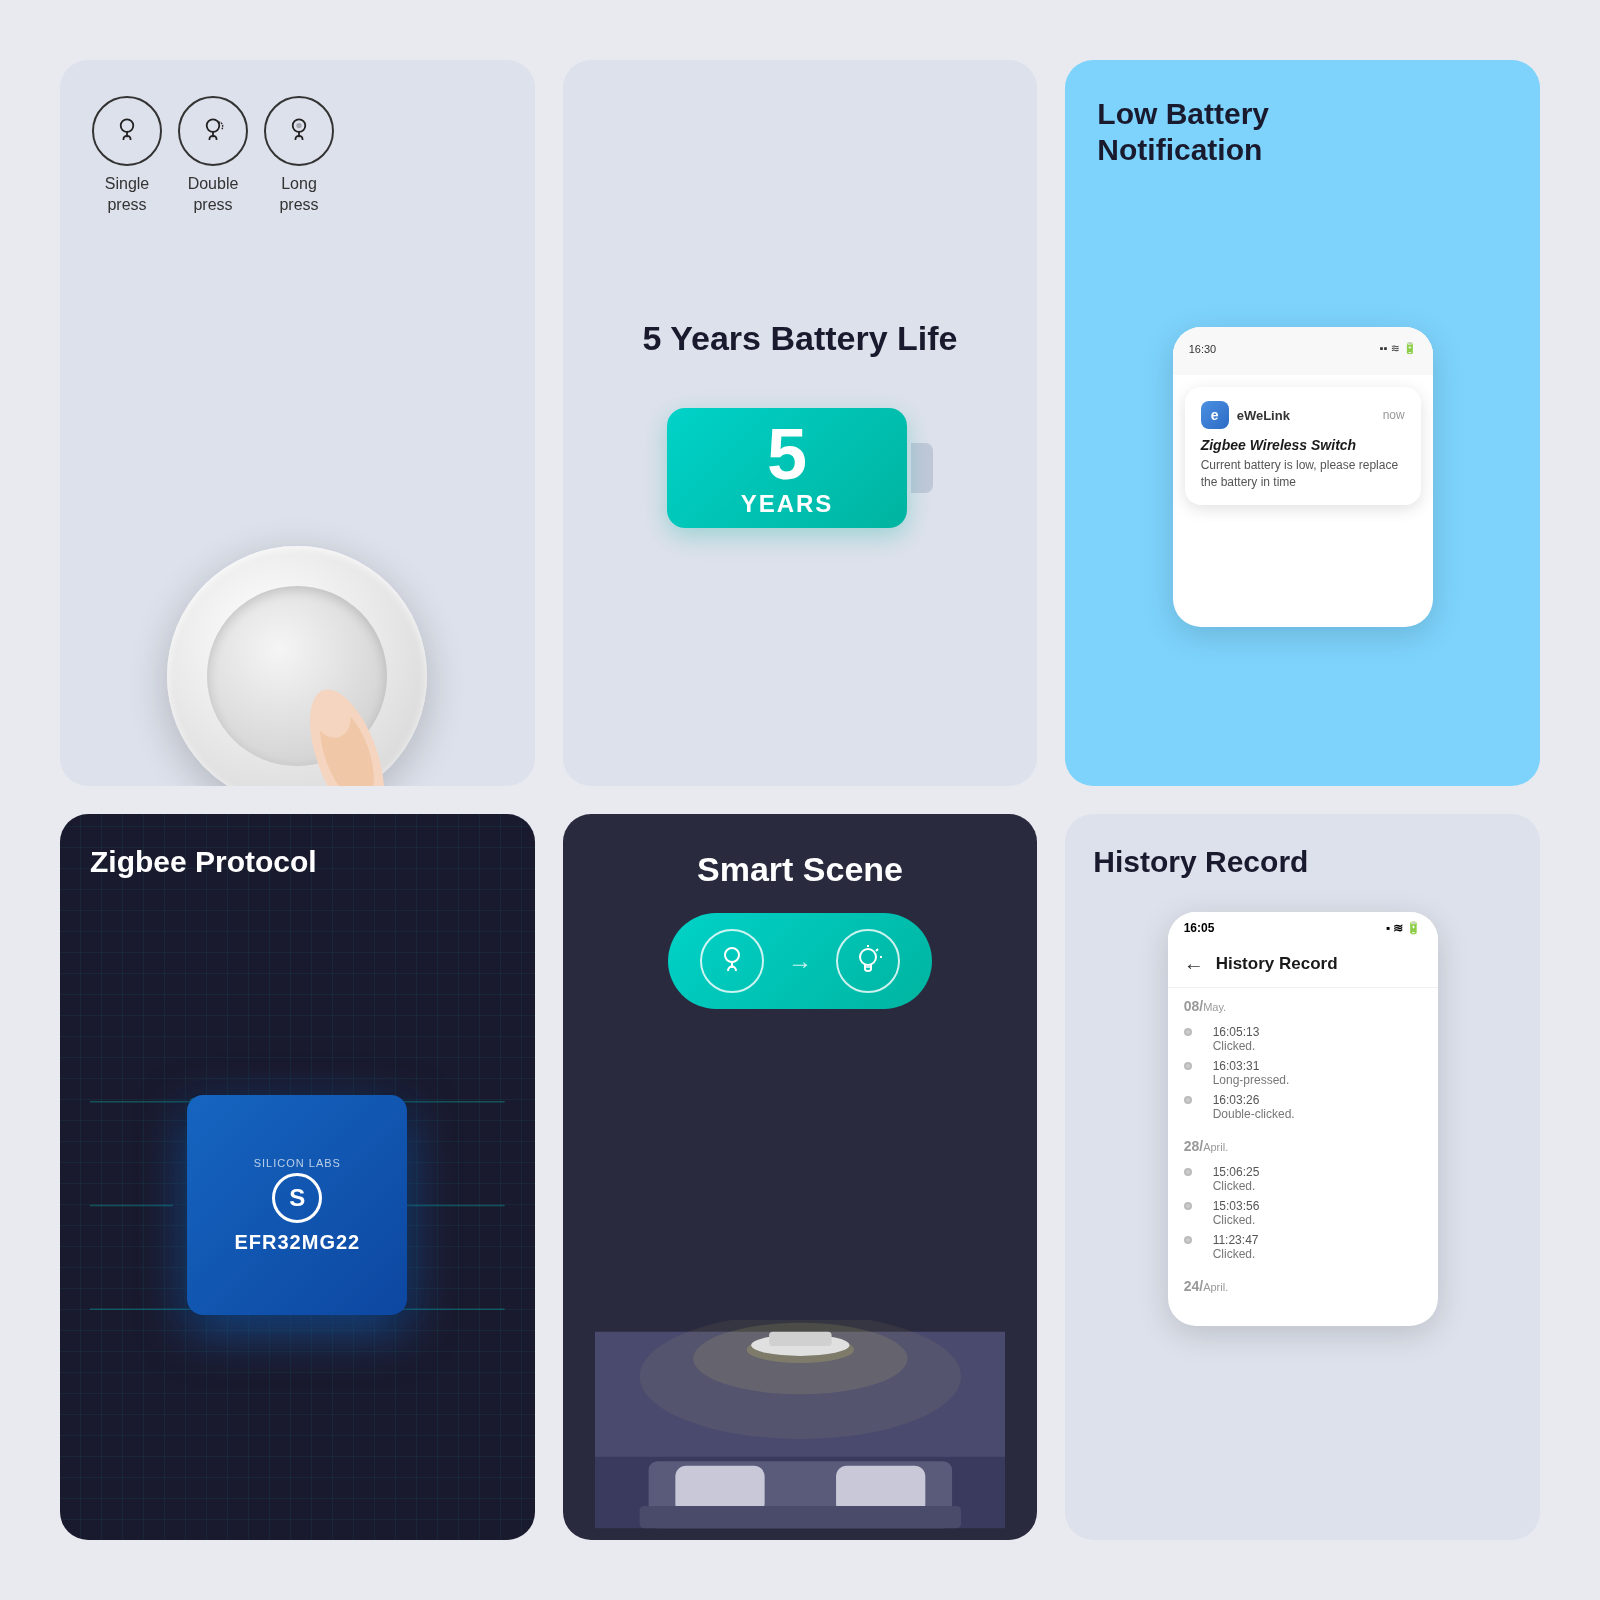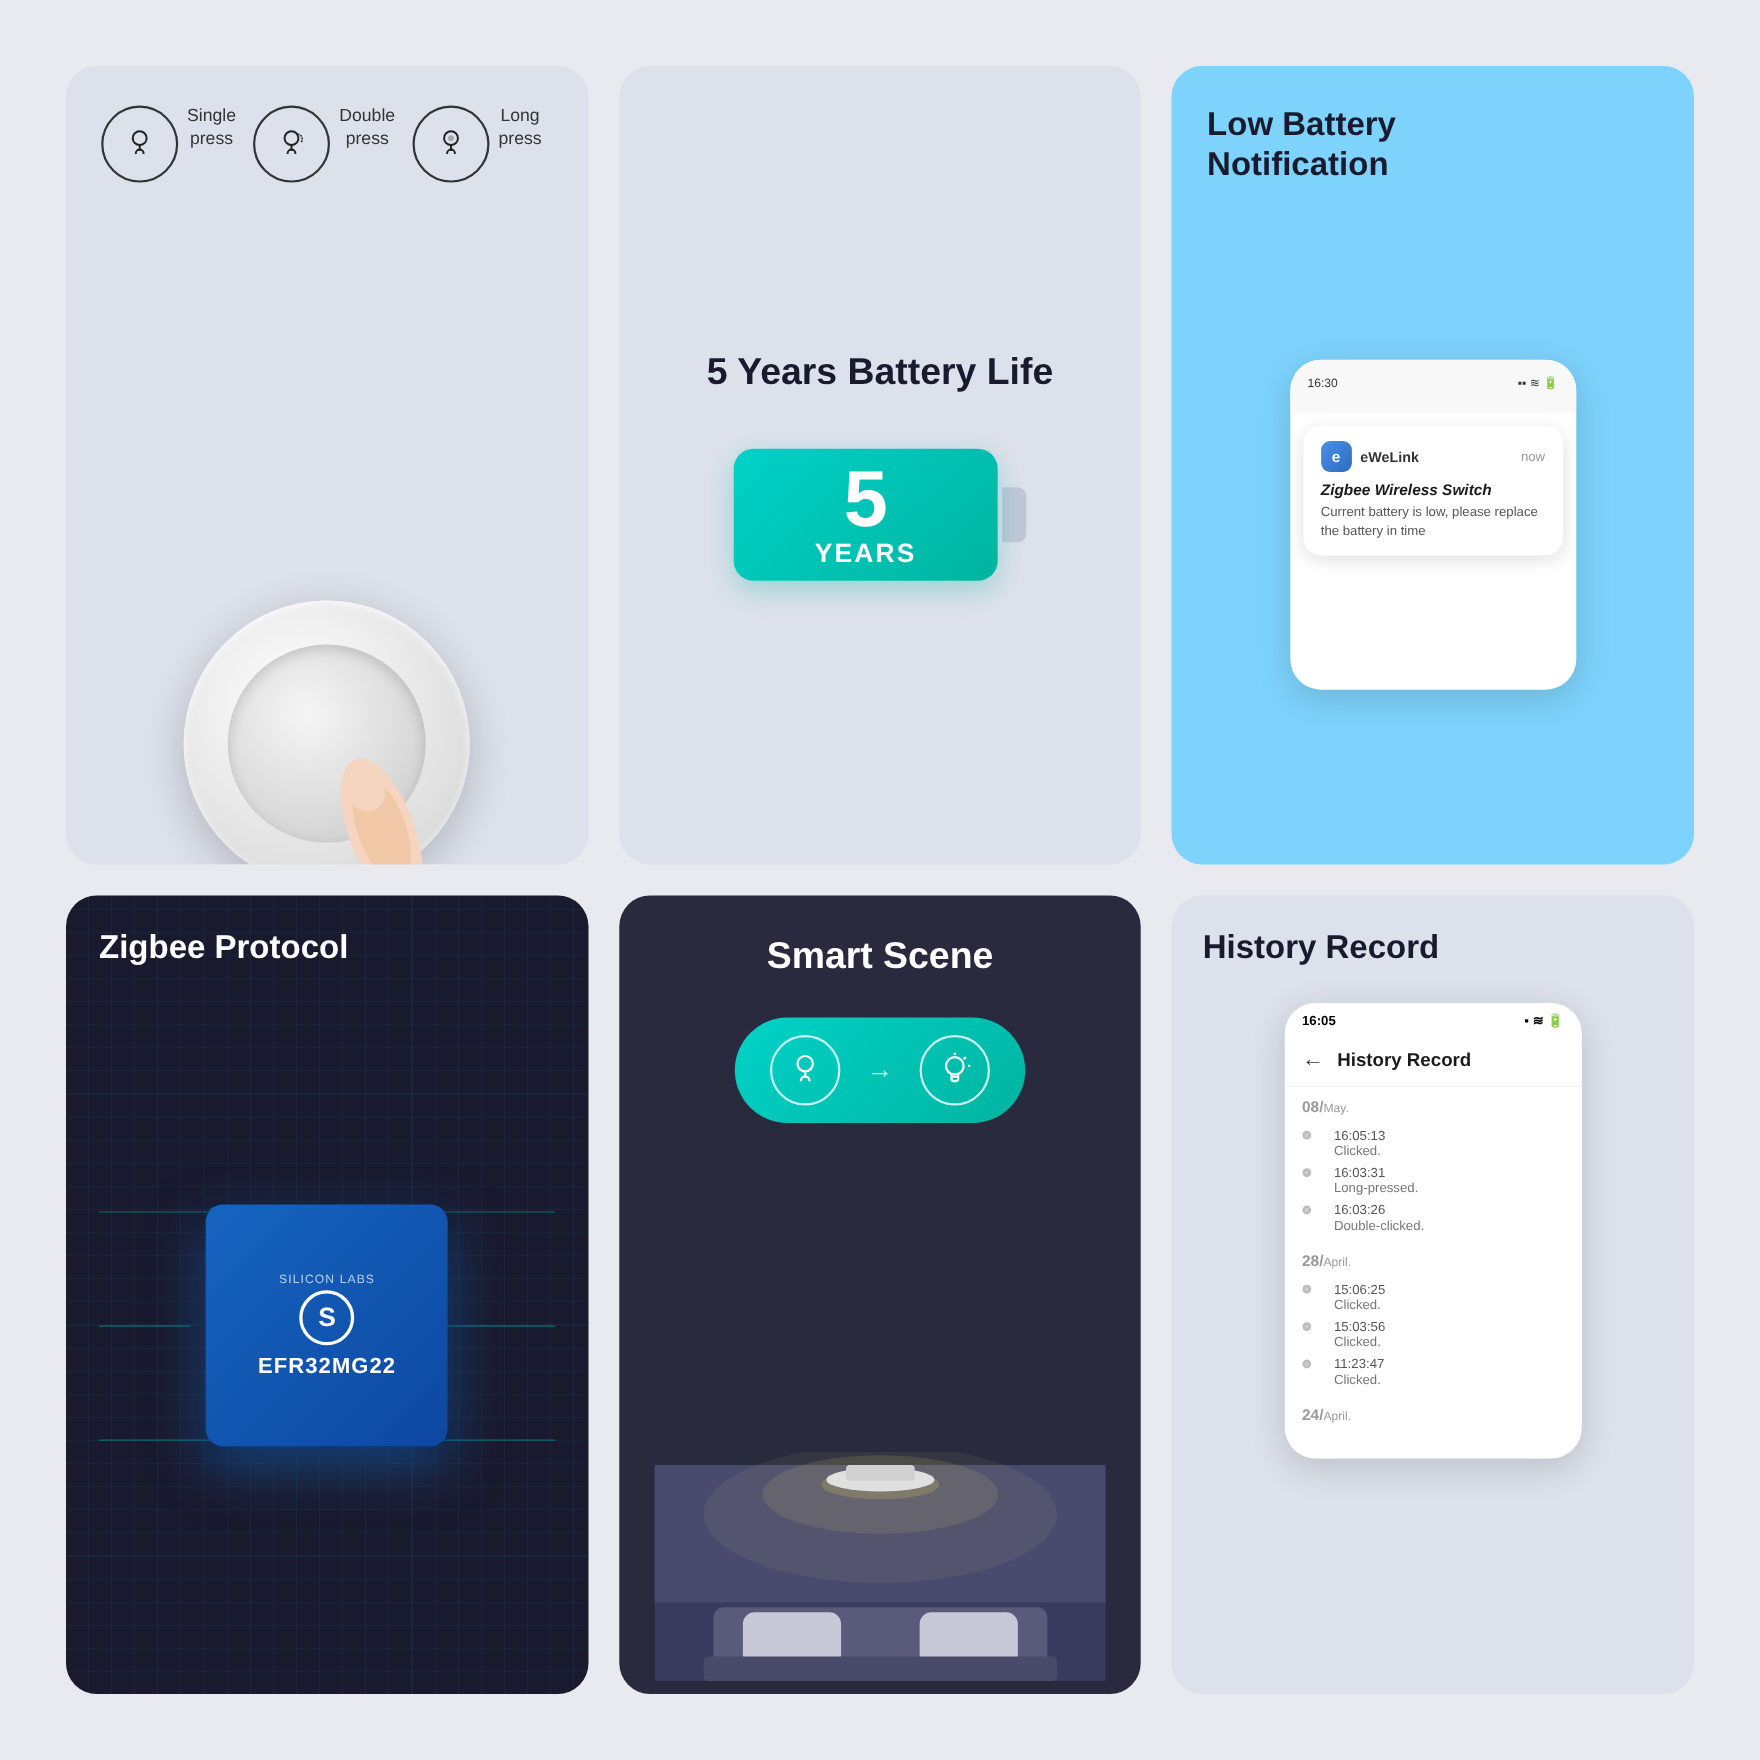--- a/index.html
+++ b/index.html
@@ -42,21 +42,21 @@
       line-height: 1.2;
       margin-bottom: 20px;
     }
     .press-icons {
       display: flex;
       gap: 16px;
       margin-bottom: 20px;
     }
     .press-item {
       display: flex;
-      flex-direction: row;
+      flex-direction: column;
       gap: 8px;
     }
     .press-icon-circle {
       width: 70px;
       height: 70px;
       border: 2.5px solid #333;
       border-radius: 50%;
       display: flex;
       align-items: center;
       justify-content: center;
@@ -293,21 +293,21 @@
       background: #2a2a3e;
       padding: 36px 32px 0 32px;
       position: relative;
       overflow: hidden;
     }
     .smart-scene-title {
       font-size: 34px;
       font-weight: 800;
       color: white;
       text-align: center;
-      margin-bottom: 36px;
+      margin-bottom: 24px;
     }
     .scene-pill {
       background: linear-gradient(135deg, #00d2c8, #00b4a0);
       border-radius: 60px;
       padding: 16px 32px;
       display: flex;
       align-items: center;
       gap: 24px;
       margin: 0 auto 24px;
       width: fit-content;

